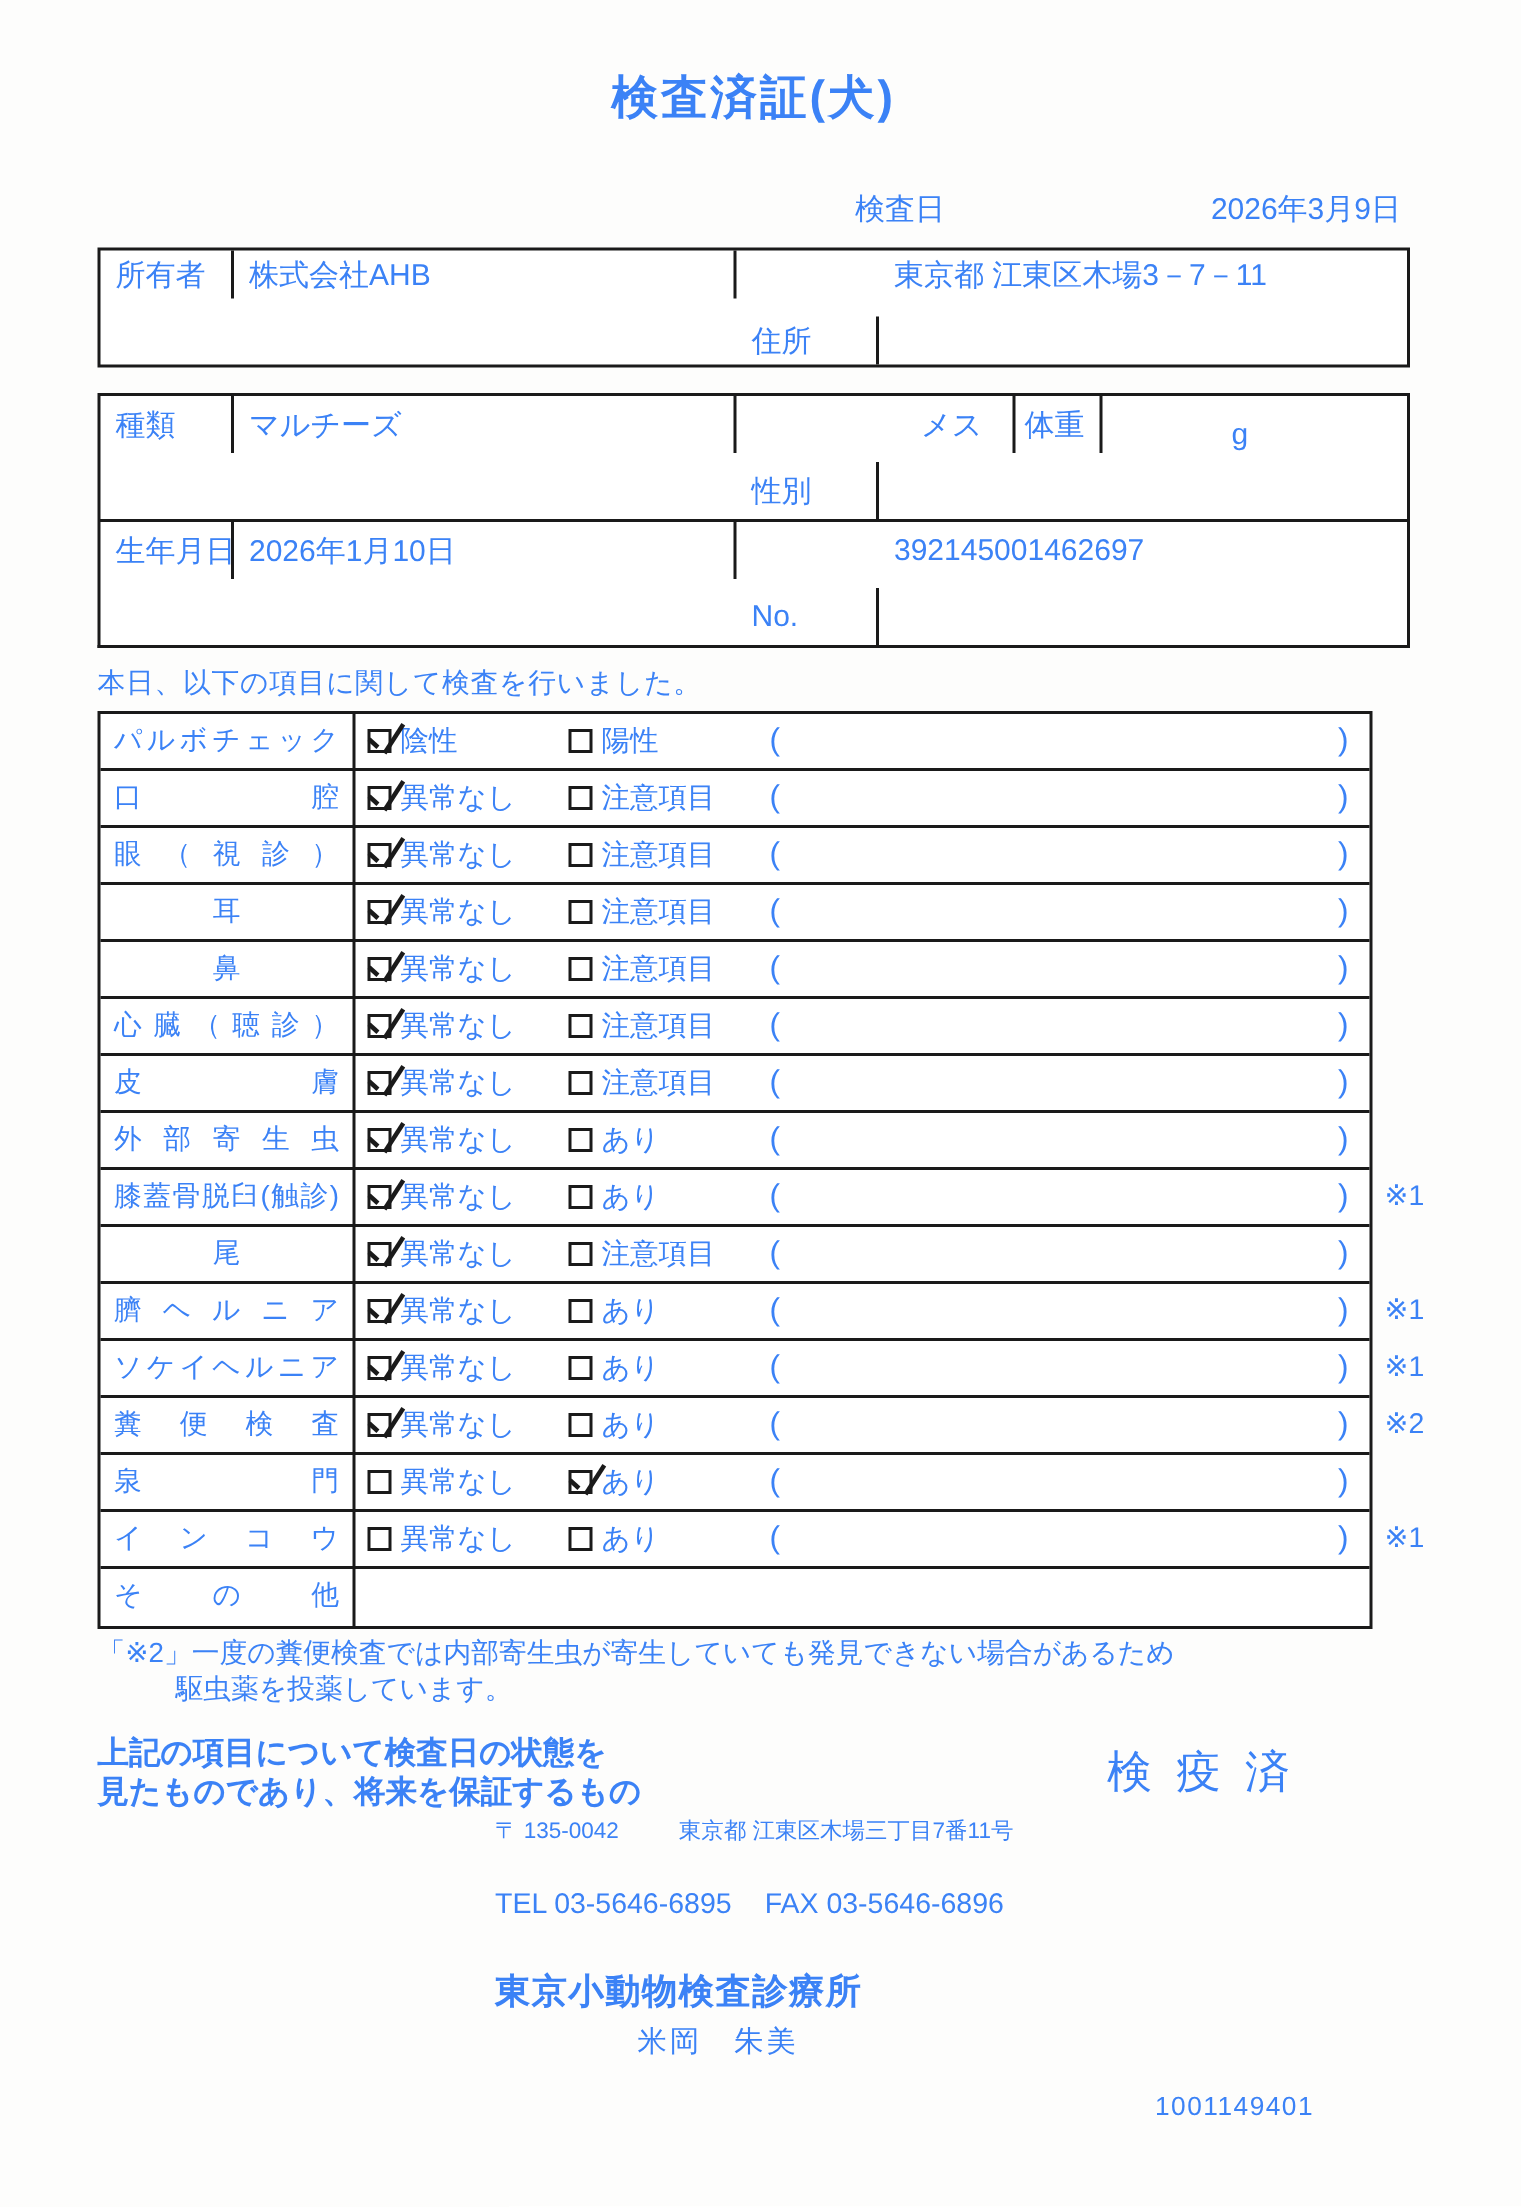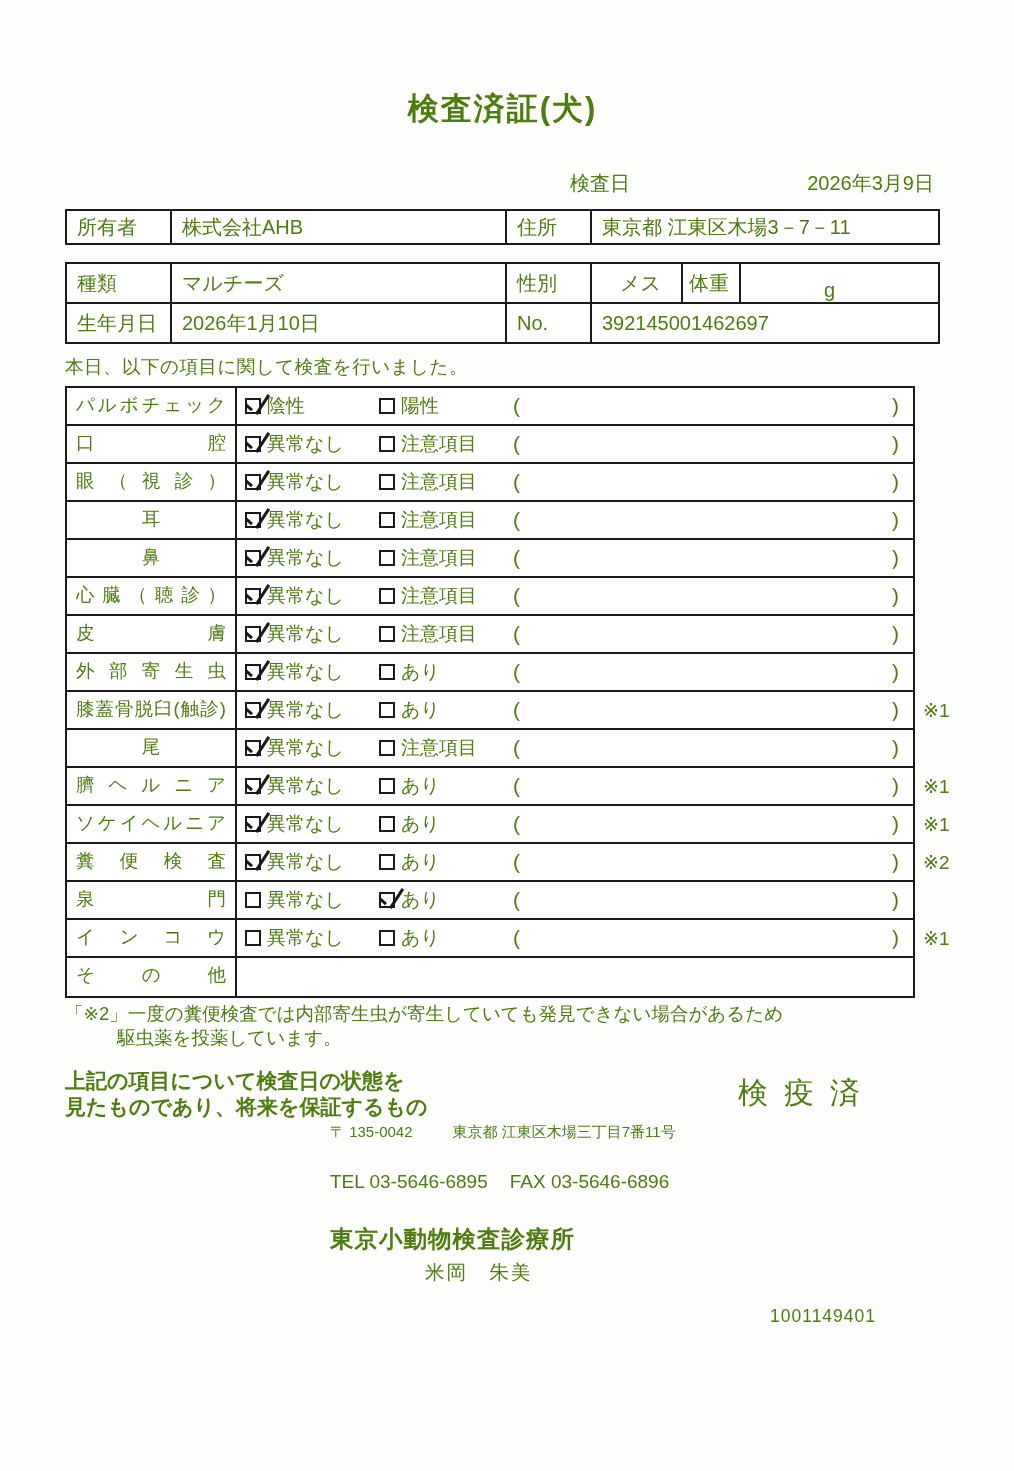--- a/index.html
+++ b/index.html
@@ -1,34 +1,34 @@
 <!DOCTYPE html>
 <html><head>
 <meta charset="utf-8">
 <style>
   * { box-sizing: border-box; }
   html,body { margin:0; padding:0; background:#ffffff; }
   .page {
-    width:1014px; height:1471px; background:#fdfdfc; color:#4d7c0f;
+    width:1014px; height:1471px; background:#fdfdfc; color:#3b82f6;
     font-family:"Liberation Sans","DejaVu Sans",sans-serif;
-    padding:88px 0 0 65px; overflow:hidden; position:relative;
+    padding:44px 0 0 65px; overflow:hidden; position:relative;
   }
   .title { width:875px; text-align:center; font-size:31px; font-weight:700; letter-spacing:2px; }
   .date-row { width:875px; display:flex; align-items:flex-end; margin-top:40px; font-size:20px; }
   .date-label { margin-left:505px; }
   .date-value { margin-left:auto; padding-right:6px; }
 
   .tbl { width:875px; border:2px solid #1a1a1a; display:flex; background:#fff; }
   .owner-tbl { margin-top:12px; }
   .pet-tbl1 { margin-top:17px; }
   .pet-tbl2 { border-top:none; }
   .cell { border-right:2px solid #1a1a1a; display:flex; align-items:center; padding:0 10px; font-size:20px; overflow:hidden; white-space:nowrap; }
   .cell:last-child { border-right:none; }
   .h34 { height:32px; } .h38 { height:38px; }
-  .w105 { width:105px; } .w335 { width:335px; } .w85 { width:85px; } .w95 { width:73px;margin-left:18px; } .w58 { width:58px; padding:0 6px; }
+  .w105 { width:89px; } .w335 { width:335px; } .w85 { width:95px;margin-top:44px; } .w95 { width:73px;margin-left:18px; } .w58 { width:58px; padding:0 6px; }
   .grow { flex:1; }
   .weight-cell { justify-content:flex-end; gap:18px; padding-right:30px;flex-direction:column; }
 
   .intro { margin:10px 0 0 0; font-size:18.5px; letter-spacing:.5px; }
 
   .itable { width:850px; border:2px solid #1a1a1a; margin-top:7px; background:#fff; }
   .irow { display:flex; height:38px; border-bottom:2px solid #1a1a1a; position:relative; align-items:stretch; }
   .irow:last-child { border-bottom:none; }
   .icell-item { width:170px; border-right:2px solid #1a1a1a; padding:0 9px; font-size:18.5px;
                 line-height:34px; text-align:justify; text-align-last:justify; overflow:hidden; white-space:nowrap; }

